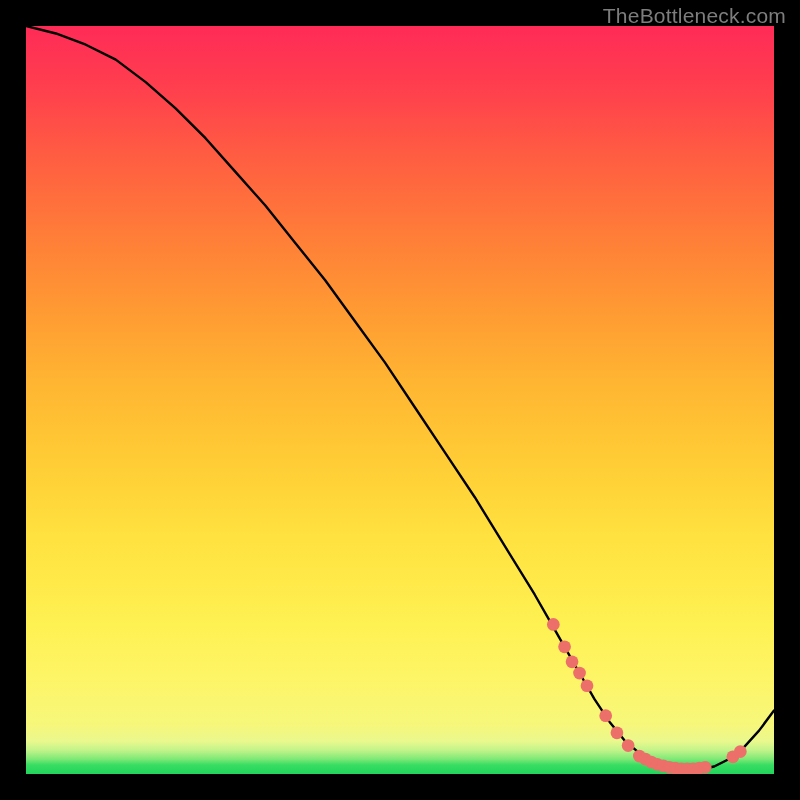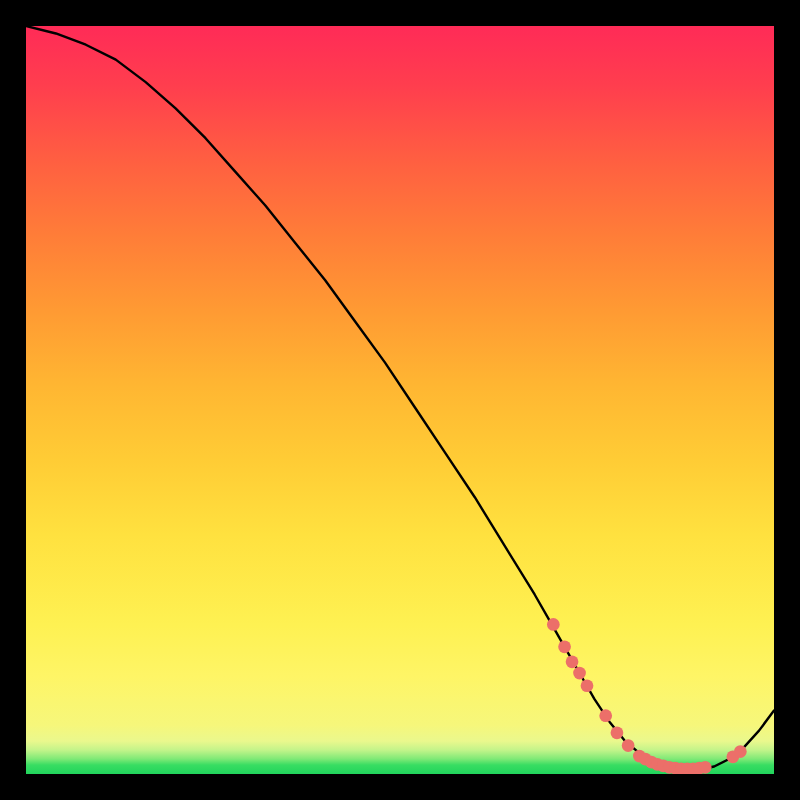--- a/index.html
+++ b/index.html
@@ -63,20 +63,21 @@
     top: 26px;
     width: 748px;
     height: 748px;
     z-index: 20;
   }
 </style>
 </head>
 <body>
 
 <div class="frame">
+  <div class="watermark">TheBottleneck.com</div>
 
   <div class="plot-area"></div>
 
   <svg class="overlay" viewBox="0 0 100 100" preserveAspectRatio="none">
     <g>
       <path id="curve-path" fill="none" stroke="#000" stroke-width="0.32" stroke-linejoin="round" stroke-linecap="round" d="M0.000 0.000 L4.000 1.000 L8.000 2.500 L12.000 4.500 L16.000 7.500 L20.000 11.000 L24.000 15.000 L28.000 19.500 L32.000 24.000 L36.000 29.000 L40.000 34.000 L44.000 39.500 L48.000 45.000 L52.000 51.000 L56.000 57.000 L60.000 63.000 L64.000 69.500 L68.000 76.000 L70.000 79.500 L72.000 83.000 L74.000 86.500 L76.000 90.000 L78.000 93.000 L80.000 95.500 L82.000 97.200 L84.000 98.400 L86.000 99.100 L88.000 99.400 L90.000 99.400 L92.000 99.000 L94.000 98.000 L96.000 96.400 L98.000 94.200 L100.000 91.500"></path>
     </g>
     <g id="markers-group">
         <circle cx="70.500" cy="80.000" r="0.85" fill="#ec6f69"></circle>
         <circle cx="72.000" cy="83.000" r="0.85" fill="#ec6f69"></circle>

